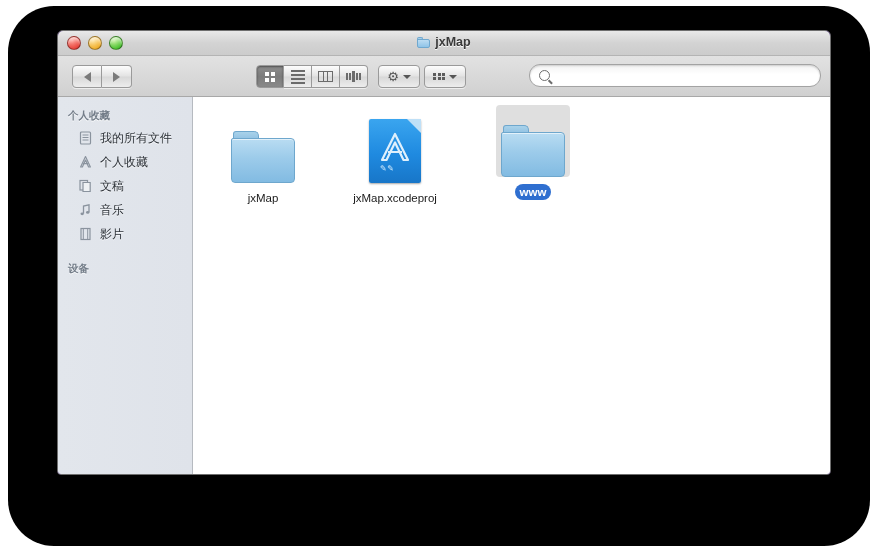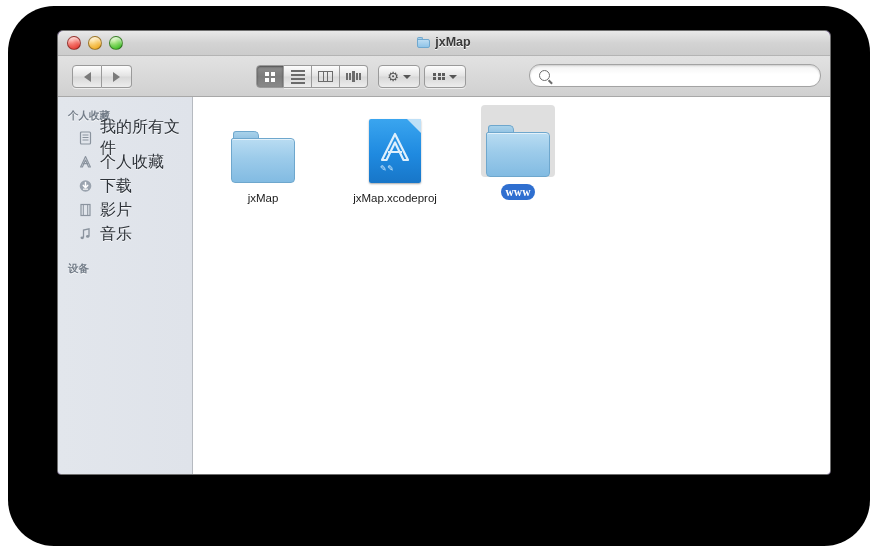--- a/index.html
+++ b/index.html
@@ -131,21 +131,21 @@
     box-sizing:border-box;
     overflow:hidden;
   }
   .sb-head{
     font-size:10.5px;color:#727c88;font-weight:bold;
     margin:4px 0 3px 10px;text-shadow:0 1px 0 rgba(255,255,255,.8);
   }
   .sb-item{
     display:flex;align-items:center;gap:7px;
     height:24px;padding-left:20px;
-    font-size:16px;color:#2d3238;
+    font-size:12px;color:#2d3238;
     text-shadow:0 1px 0 rgba(255,255,255,.7);
   }
   .sb-ic{width:15px;height:14px;flex:none;position:relative;color:#7f8893;}
   .sb-ic svg{display:block;}
 
   #content{
     flex:1;background:#ffffff;position:relative;
   }
   .file{
     position:absolute;width:110px;text-align:center;
@@ -298,52 +298,51 @@
         <span class="sb-ic">
           <svg width="15" height="14" viewBox="0 0 15 14">
               <path d="M7.5 1.6 L12.4 12 H10.6 L7.5 5 L4.4 12 H2.6 Z" fill="none" stroke="#8a939e" stroke-width="1.2" stroke-linejoin="round"></path>
               <line x1="5" y1="8.6" x2="10" y2="8.6" stroke="#8a939e" stroke-width="1.1"></line>
             </svg>
         </span>
         <span>个人收藏</span>
       </div>
 
 
-
-      <div class="sb-item">
-        <span class="sb-ic">
-          <svg width="15" height="14" viewBox="0 0 15 14">
-              <circle cx="7.5" cy="7" r="5.8" fill="#9aa3ae"></circle>
-              <path d="M7.5 3.6 v4.2 M5.3 6.4 L7.5 8.8 L9.7 6.4" fill="none" stroke="#fff" stroke-width="1.5" stroke-linecap="round" stroke-linejoin="round"></path>
-              <rect x="5" y="9.6" width="5" height="1.1" fill="#fff"></rect>
-            </svg>
-        </span>
-        <span>下载</span>
+      <div class="sb-item">
+        <span class="sb-ic">
+          <svg width="15" height="14" viewBox="0 0 15 14">
+              <rect x="2" y="1.5" width="7.5" height="9.5" fill="none" stroke="#8a939e" stroke-width="1.2"></rect>
+              <path d="M5 3.5 h7.2 v9 H5 z" fill="#eef1f4" stroke="#8a939e" stroke-width="1.2"></path>
+            </svg>
+        </span>
+        <span>文稿</span>
+      </div>
+
+
+      <div class="sb-item">
+        <span class="sb-ic">
+          <svg width="15" height="14" viewBox="0 0 15 14">
+              <path d="M5.5 10.5 V3 L11 1.8 v7.4" fill="none" stroke="#8a939e" stroke-width="1.3"></path>
+              <ellipse cx="4.2" cy="10.8" rx="1.7" ry="1.4" fill="#8a939e"></ellipse>
+              <ellipse cx="9.7" cy="9.4" rx="1.7" ry="1.4" fill="#8a939e"></ellipse>
+            </svg>
+        </span>
+        <span>音乐</span>
       </div>
 
       <div class="sb-item">
         <span class="sb-ic">
           <svg width="15" height="14" viewBox="0 0 15 14">
               <rect x="3" y="1.5" width="9" height="11" fill="none" stroke="#8a939e" stroke-width="1.2"></rect>
               <line x1="5.3" y1="1.5" x2="5.3" y2="12.5" stroke="#8a939e" stroke-width="1"></line>
               <line x1="9.7" y1="1.5" x2="9.7" y2="12.5" stroke="#8a939e" stroke-width="1"></line>
             </svg>
         </span>
         <span>影片</span>
-      </div>
-
-      <div class="sb-item">
-        <span class="sb-ic">
-          <svg width="15" height="14" viewBox="0 0 15 14">
-              <path d="M5.5 10.5 V3 L11 1.8 v7.4" fill="none" stroke="#8a939e" stroke-width="1.3"></path>
-              <ellipse cx="4.2" cy="10.8" rx="1.7" ry="1.4" fill="#8a939e"></ellipse>
-              <ellipse cx="9.7" cy="9.4" rx="1.7" ry="1.4" fill="#8a939e"></ellipse>
-            </svg>
-        </span>
-        <span>音乐</span>
       </div>
 
 
       <div class="sb-head" style="margin-top:16px">设备</div>
 
     </div>
 
     <div id="content">
 
       <div class="file" style="left:15px;top:14px;">
@@ -364,21 +363,21 @@
             <svg width="36" height="34" viewBox="0 0 36 34">
               <path d="M18 3 L31 29 H26.5 L18 11.5 L9.5 29 H5 Z" fill="none" stroke="#dff0fc" stroke-width="2.2" stroke-linejoin="round"></path>
               <line x1="11" y1="21" x2="25" y2="21" stroke="#dff0fc" stroke-width="2"></line>
             </svg>
             <div class="pencil">✎✎</div>
           </div>
         </div>
         <span class="fname">jxMap.xcodeproj</span>
       </div>
 
-      <div class="file" style="left:270px;top:8px;font-family:Liberation Serif, serif;">
+      <div class="file" style="left:285px;top:8px;">
         <div class="ibox selbg">
           <div class="folder">
               <div class="tab"></div>
               <div class="bodyf"></div>
             </div>
         </div>
         <span class="fname sel">www</span>
       </div>
 
     </div>

